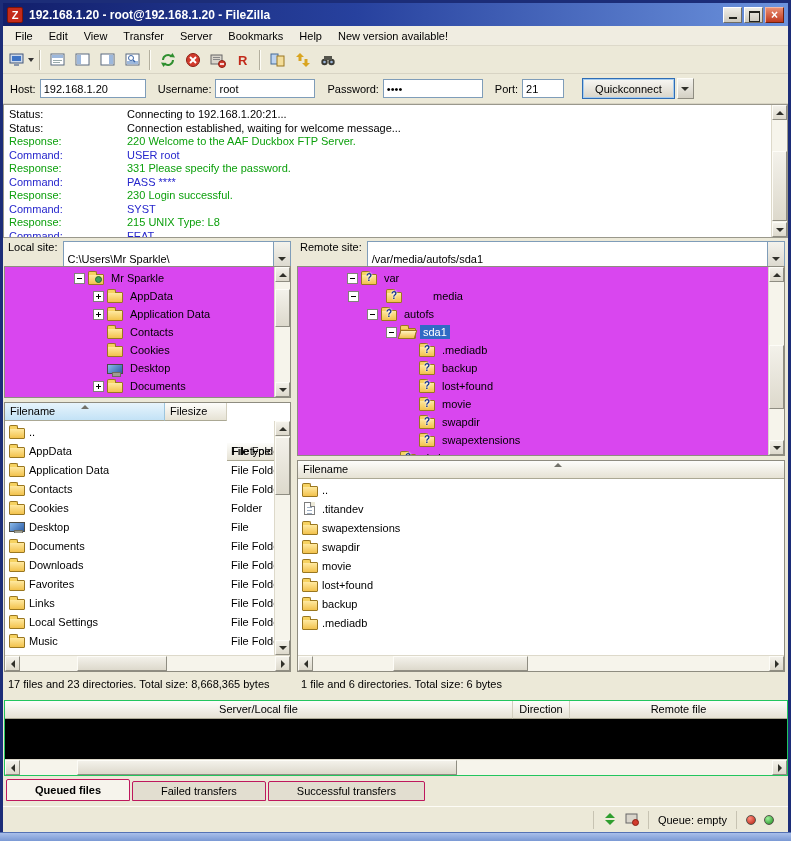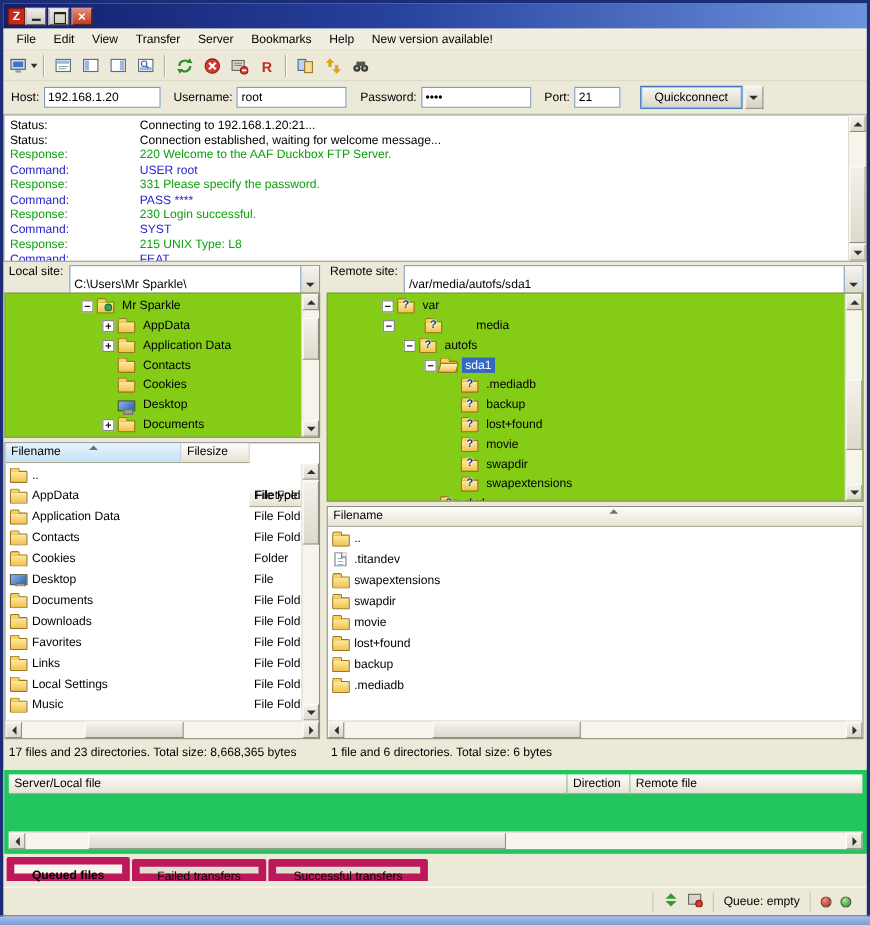--- a/index.html
+++ b/index.html
@@ -84,21 +84,21 @@
 
   
   .siterow { position:absolute; display:flex; align-items:flex-start; }
   .sitelabel { white-space:nowrap; margin-right:5px; }
   .combo { display:flex; border:1px solid #7f9db9; background:#fff; height:35px; align-items:center; flex:1; }
   .combo .val { flex:1; padding:0 4px; white-space:nowrap; overflow:hidden; }
   .combo .dropbtn { width:17px; height:100%; background:linear-gradient(#f4f3ed,#d4d0c4);
     border-left:1px solid #7f9db9; display:flex; align-items:center; justify-content:center; flex:none; }
 
   
-  .treebox { position:absolute; background:#84cc16; border:1px solid #8e8c80; overflow:hidden; }
+  .treebox { position:absolute; background:#d946ef; border:1px solid #8e8c80; overflow:hidden; }
   .treerows { position:absolute; left:0; top:0; right:16px; bottom:0; overflow:hidden; padding-top:2px; }
   .trow { display:flex; align-items:center; height:18px; white-space:nowrap; }
   .trow[data-indent="1"]{ padding-left:49px; }
   .trow[data-indent="2"]{ padding-left:50px;gap:24px; }
   .trow[data-indent="3"]{ padding-left:69px; }
   .trow[data-indent="4"]{ padding-left:88px; }
   .trow[data-indent="5"]{ padding-left:107px; }
   .exp { width:11px; height:11px; flex:none; margin-right:3px; background:#fff; border:1px solid #82817a;
     position:relative; visibility:hidden; }
   .trow[data-exp="plus"] .exp, .trow[data-exp="minus"] .exp { visibility:visible; }
@@ -145,24 +145,24 @@
   .lrows { position:absolute; left:0; top:18px; bottom:16px; overflow:hidden; padding-top:1px; }
   .lrow { display:flex; align-items:center; height:19px; white-space:nowrap; }
   .cell { overflow:hidden; white-space:nowrap; flex:none; }
   .c-name { display:flex; align-items:center; padding-left:4px; }
   .loc .c-name { width:160px; } .loc .c-size { width:62px; text-align:right; padding-right:8px; } .loc .c-type { width:110px; padding-left:4px; }
   .rem .c-name { width:420px; }
 
   .statusline { position:absolute; height:16px; line-height:16px; padding-left:4px; white-space:nowrap; overflow:hidden; }
 
   
-  .queuebox { position:absolute; left:4px; top:700px; width:784px; height:76px; background:#22c55e; border:4px solid #22c55e; }
+  .queuebox { position:absolute; left:4px; top:700px; width:784px; height:76px; background:#000000; border:1px solid #22c55e;text-align:center; }
   .q-c1 { width:508px; } .q-c2 { width:57px; } .q-c3 { flex:1; border-right:none; }
   .tabsrow { position:absolute; left:6px; top:779px; height:22px; display:flex; align-items:flex-end; gap:2px; }
-  .tab { height:20px; line-height:19px; padding:0 16px; background:#e2ded0; border:7px solid #be185d;
+  .tab { height:20px; line-height:19px; padding:0 28px; background:#e2ded0; border:1px solid #be185d;
     border-radius:2px 2px 0 0; white-space:nowrap; }
   .tab[data-active="true"] { background:#f6f4ec; font-weight:bold; height:22px; line-height:21px; }
 
   
   .statusbar { position:absolute; left:3px; top:806px; width:785px; height:26px; background:#ece9d8;
     border-top:1px solid #fdfcf6; display:flex; align-items:center; justify-content:flex-end; padding-right:14px; gap:9px; }
   .sb-cell { display:flex; align-items:center; gap:8px; border-left:1px solid #c7c3b2; padding-left:9px; height:18px; }
   .led { width:10px; height:10px; border-radius:50%; border:1px solid #55534a; }
   .led-red { background:radial-gradient(circle at 35% 30%,#ff8a7a,#b31f10); }
   .led-green { background:radial-gradient(circle at 35% 30%,#9cf09a,#1d8c1d); }
@@ -172,20 +172,21 @@
 
 <div class="window">
 
   <div class="edge edge-t"></div>
   <div class="edge edge-l"></div>
   <div class="edge edge-r"></div>
   <div class="edge edge-b"></div>
 
   <div class="titlebar">
     <span class="fzicon"></span>
+    <span class="title-text">192.168.1.20 - root@192.168.1.20 - FileZilla</span>
     <span class="wbtns">
       <span class="wbtn wbtn-min"></span>
       <span class="wbtn wbtn-max"></span>
       <span class="wbtn wbtn-close"></span>
     </span>
   </div>
 
   <div class="menubar">
 
   <span class="mitem">File</span>

